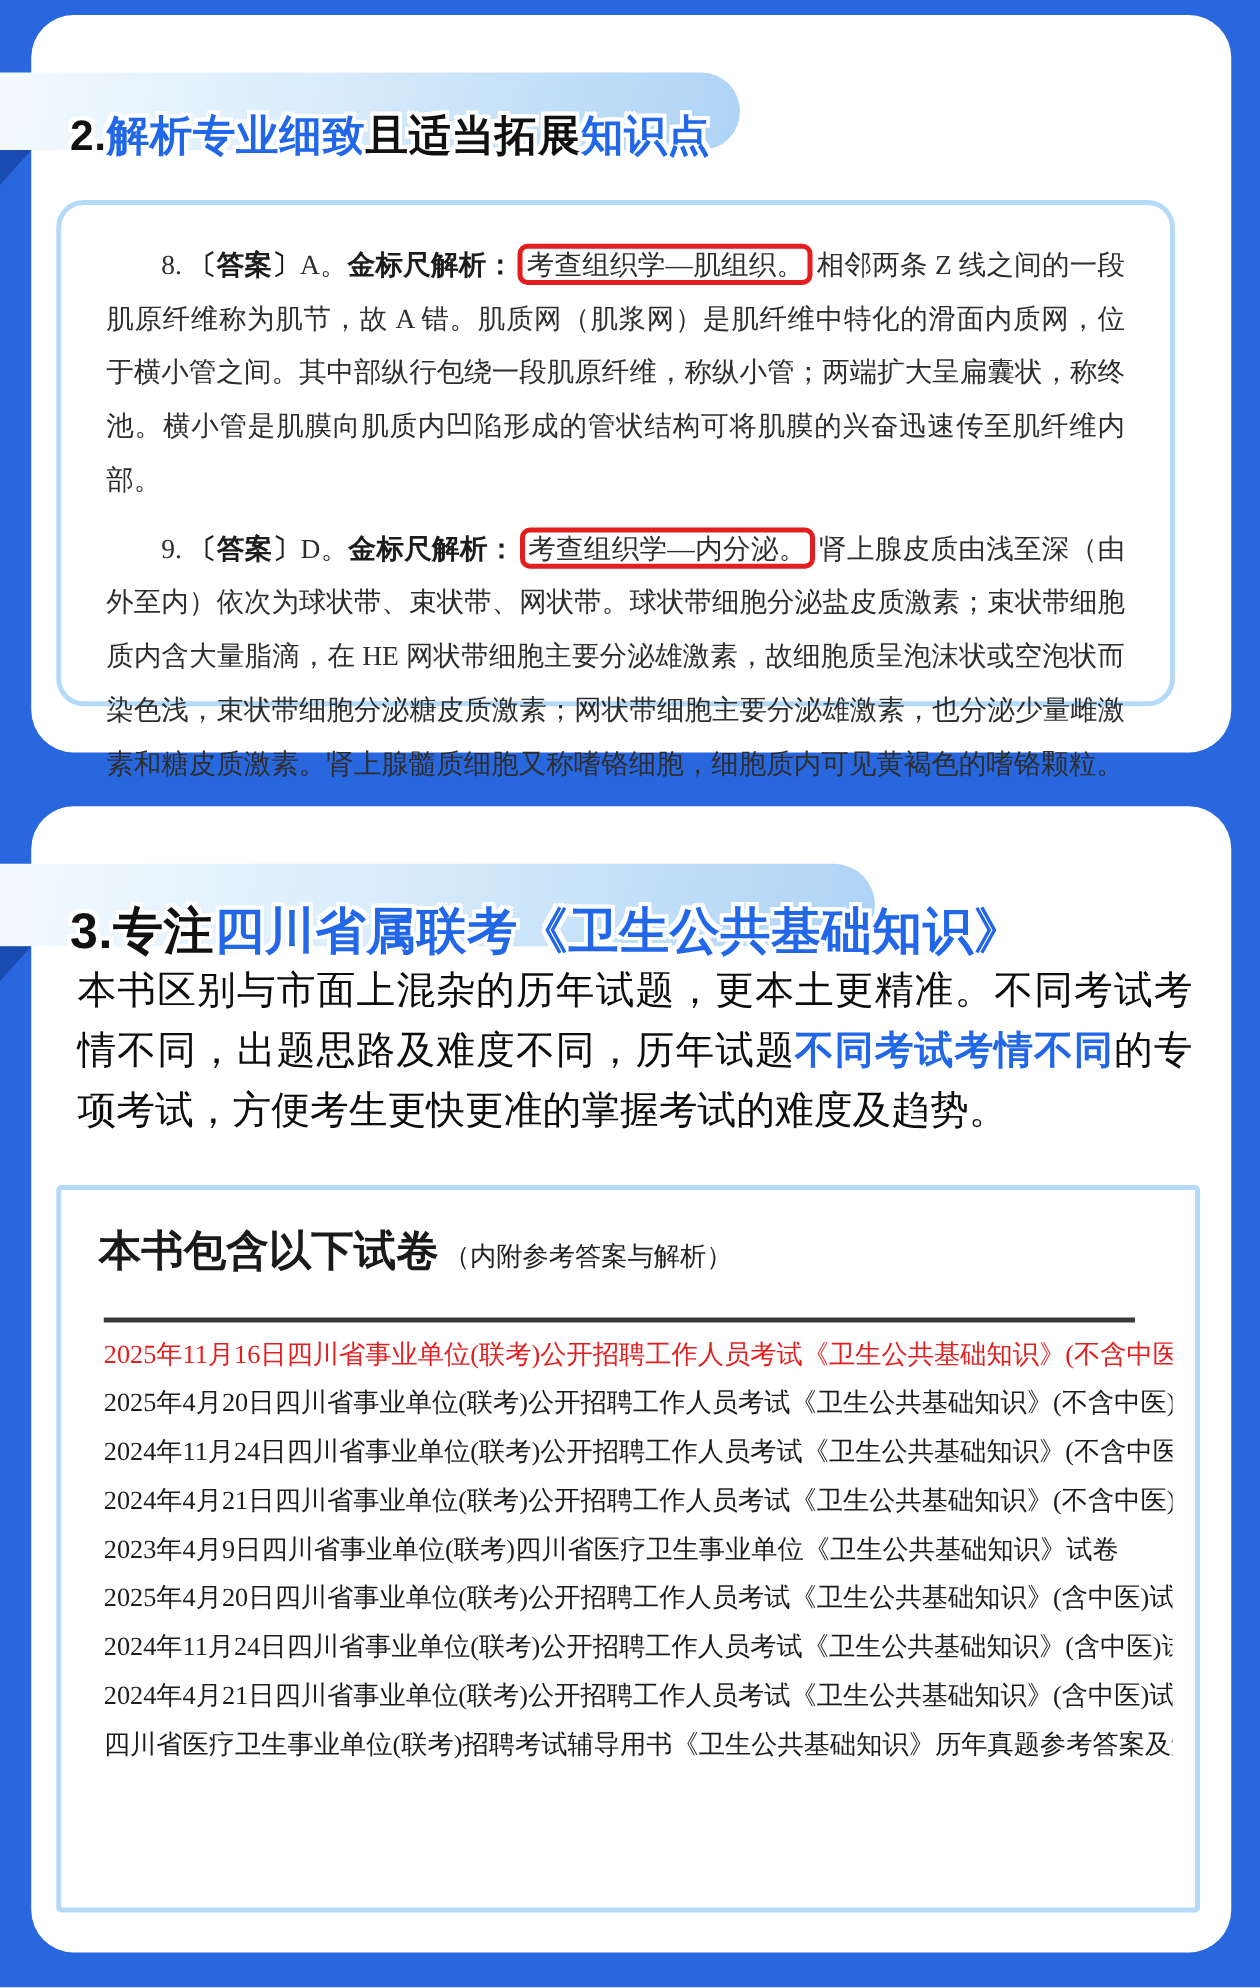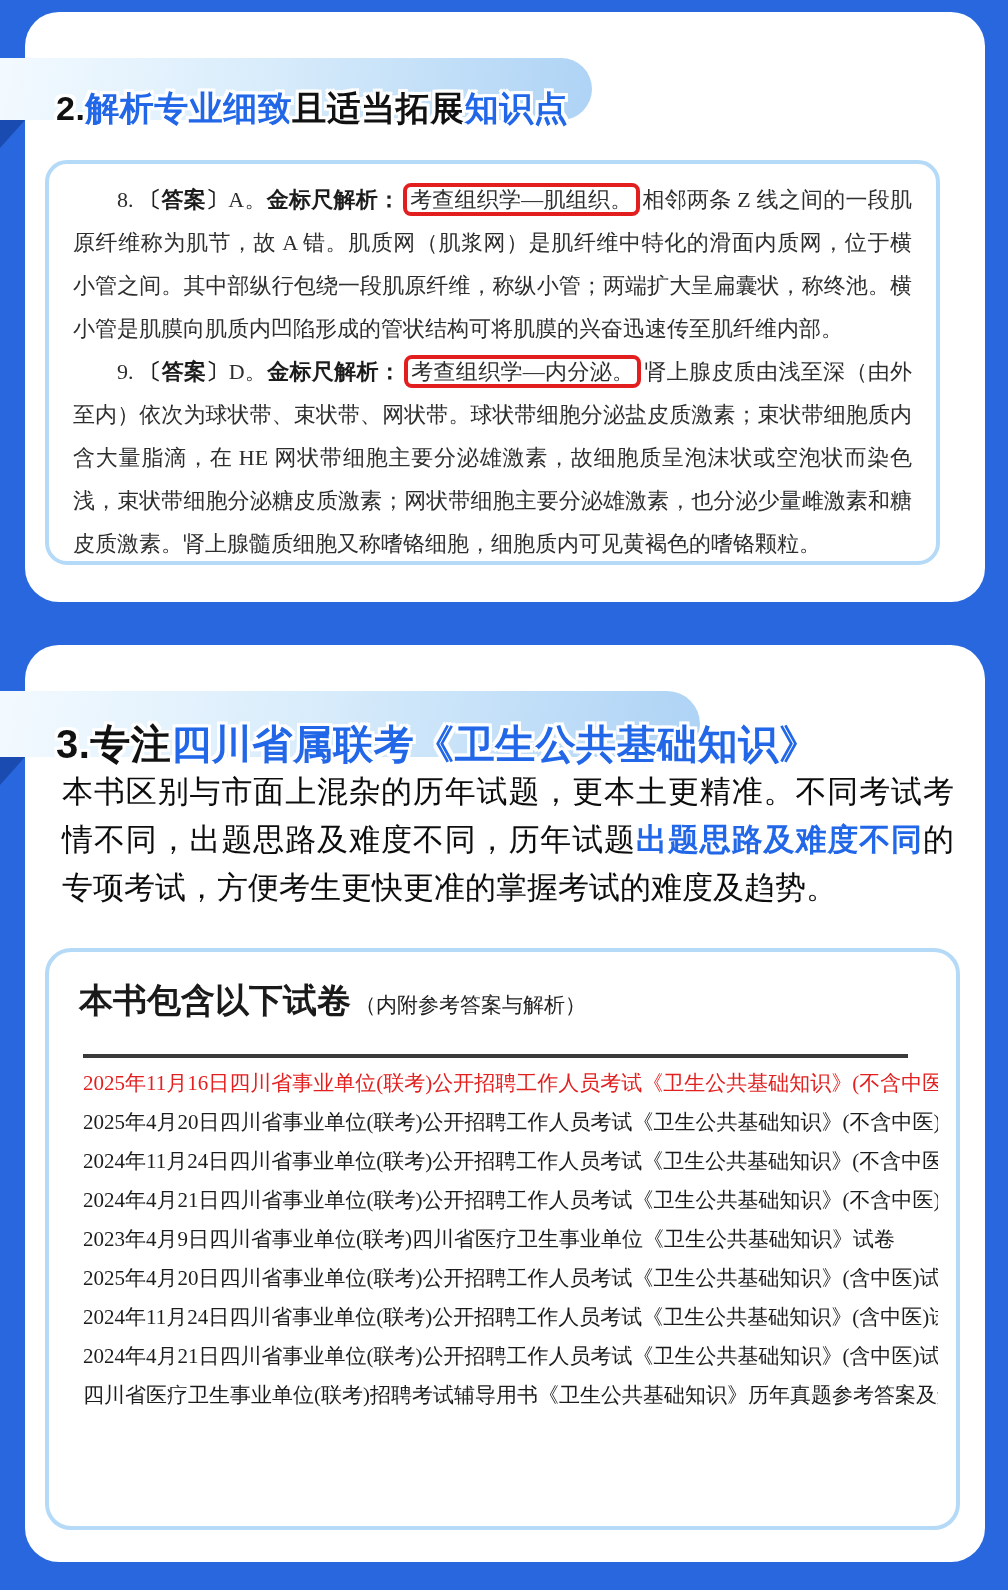--- a/index.html
+++ b/index.html
@@ -52,41 +52,41 @@
   .scan-card{
     position:absolute;left:45px;top:160px;width:895px;height:405px;
     box-sizing:border-box;
     background:#ffffff;
     border:4px solid #b5daf7;border-radius:22px;
     padding:14px 24px 0 24px;
     font-family:"Liberation Serif","DejaVu Serif",serif;
     font-size:22px;line-height:43px;color:#2e2e2e;
     text-align:justify;
   }
-  .scan-card p{margin:0;text-indent:2em;}
+  .scan-card p{margin:12px;text-indent:2em;}
   .bold-sans{font-family:"Liberation Sans",sans-serif;font-weight:700;color:#1c1c1c;}
   .red-box{
     border:4px solid #e31e1e;border-radius:8px;
     padding:0 3px;margin:0 3px;
   }
 
   
   .intro{
     position:absolute;left:62px;top:768px;width:892px;
     font-size:31px;line-height:48px;color:#0d0d0d;
     text-align:justify;
   }
   .intro .blue{color:#2167e8;font-weight:700;}
 
   
   .papers-card{
     position:absolute;left:45px;top:948px;width:915px;height:582px;
     box-sizing:border-box;
     background:#ffffff;
-    border:4px solid #b5daf7;border-radius:26px;
+    border:4px solid #b5daf7;border-radius:4px;
     padding:20px 18px 0 30px;
   }
   .papers-title-row{display:flex;align-items:baseline;margin-top:6px;}
   .papers-title{
     font-family:"Liberation Serif","DejaVu Serif",serif;
     font-weight:700;font-size:34px;color:#1a1a1a;
   }
   .papers-subtitle{
     font-size:21px;color:#222222;margin-left:4px;font-weight:500;
   }
@@ -121,21 +121,21 @@
   </div>
   <div class="fold f2"></div>
 
   <div class="panel p2"></div>
 
   <div class="ribbon r3">
     <div class="htext"><span>3.专注</span><span class="blue">四川省属联考《卫生公共基础知识》</span></div>
   </div>
   <div class="fold f3"></div>
 
-  <div class="intro"><span>本书区别与市面上混杂的历年试题，更本土更精准。不同考试考情不同，出题思路及难度不同，历年试题</span><span class="blue">出题思路及难度不同</span><span>的专项考试，方便考生更快更准的掌握考试的难度及趋势。</span></div>
+  <div class="intro"><span>本书区别与市面上混杂的历年试题，更本土更精准。不同考试考情不同，出题思路及难度不同，历年试题</span><span class="blue">不同考试考情不同</span><span>的专项考试，方便考生更快更准的掌握考试的难度及趋势。</span></div>
 
   <div class="papers-card">
     <div class="papers-title-row">
       <span class="papers-title">本书包含以下试卷</span>
       <span class="papers-subtitle">（内附参考答案与解析）</span>
     </div>
     <hr class="papers-divider">
     <ul class="paper-list">
         <li class="paper-item highlight">2025年11月16日四川省事业单位(联考)公开招聘工作人员考试《卫生公共基础知识》(不含中医)试卷 (赠送)</li>
         <li class="paper-item">2025年4月20日四川省事业单位(联考)公开招聘工作人员考试《卫生公共基础知识》(不含中医)试卷</li>

